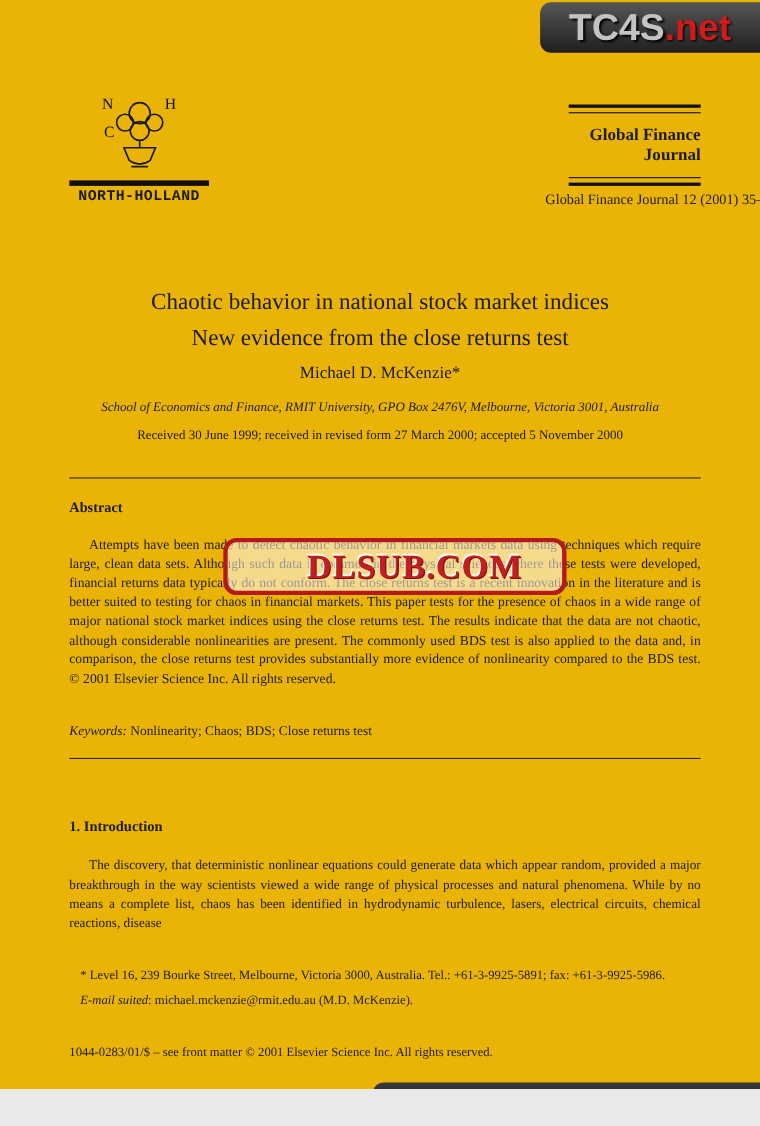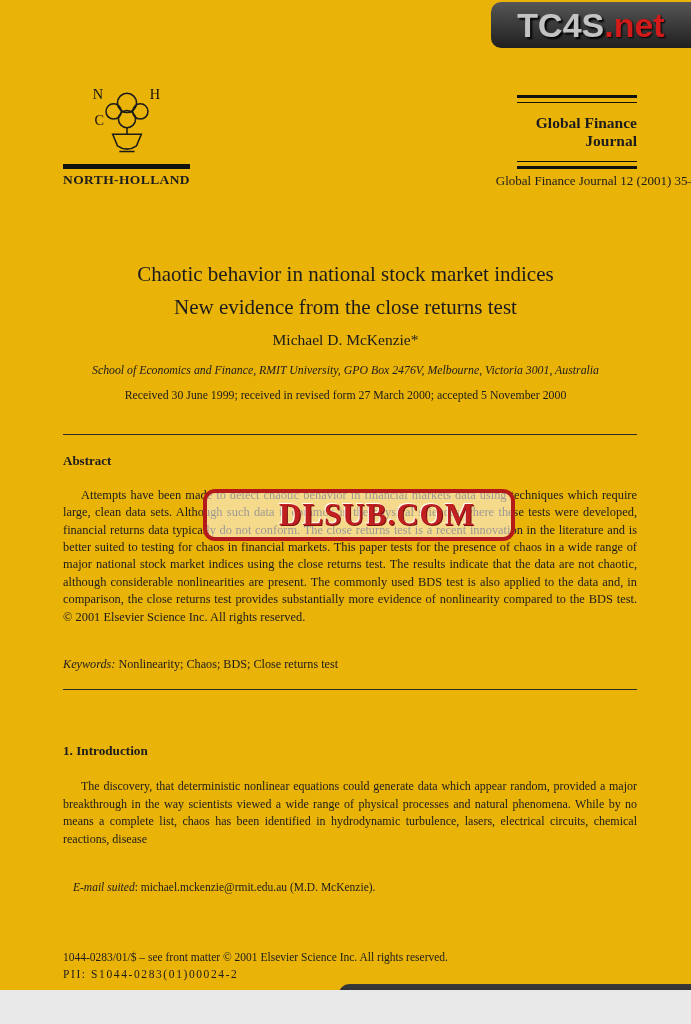--- a/index.html
+++ b/index.html
@@ -34,22 +34,22 @@
     display:flex;align-items:center;justify-content:center;
     font-family:"Liberation Sans", sans-serif;font-weight:bold;font-size:27px;
     color:#d31d1d;
     text-shadow:1px 0 0 #eda52f,-1px 0 0 #eda52f,0 1px 0 #eda52f,0 -1px 0 #eda52f,2px 2px 3px #000;
   }
   
   .logo-block{position:absolute;left:63px;top:80px;width:127px;text-align:center;}
   .logo-art{display:block;margin:0 auto 2px;}
   .publisher-bar{height:5px;background:#111;margin-bottom:3px;}
   .publisher-name{
-    font-family:Liberation Serif, serif;font-weight:bold;
-    font-size:13.5px;letter-spacing:0.4px;text-align:right;white-space:nowrap;
+    font-family:Liberation Mono, monospace;font-weight:bold;
+    font-size:13.5px;letter-spacing:0.4px;text-align:center;white-space:nowrap;
   }
   .citation{position:absolute;top:173px;left:0;width:100%;text-align:right;font-size:13px;padding-left:16px;}
   .journal-block{position:absolute;top:95px;right:54px;width:120px;}
   .rule-thick{height:3px;background:#111;}
   .rule-thin{height:1px;background:#111;}
   .journal-block .rt-top{margin-bottom:4px;}
   .journal-name{text-align:right;font-weight:bold;font-size:15.5px;line-height:1.18;margin:11px 0 10px;}
   .journal-block .rt-bot{margin-top:4px;}
   
   .title{position:absolute;top:258px;left:0;width:100%;text-align:center;font-size:21px;line-height:1.55;}
@@ -145,25 +145,25 @@
     <span class="it">Keywords:</span>
     <span>Nonlinearity; Chaos; BDS; Close returns test</span>
   </div>
 
   <div class="divider div2"></div>
 
   <div class="intro-head">1. Introduction</div>
   <p class="intro-body">The discovery, that deterministic nonlinear equations could generate data which appear random, provided a major breakthrough in the way scientists viewed a wide range of physical processes and natural phenomena. While by no means a complete list, chaos has been identified in hydrodynamic turbulence, lasers, electrical circuits, chemical reactions, disease</p>
 
   <div class="footnote">
+    <p>* Level 16, 239 Bourke Street, Melbourne, Victoria 3000, Australia. Tel.: +61-3-9925-5891; fax: +61-3-9925-5986.</p>
     <p><span class="it">E-mail suited</span><span>: michael.mckenzie@rmit.edu.au (M.D. McKenzie).</span></p>
   </div>
 
   <div class="footer">
     <div>1044-0283/01/$ – see front matter © 2001 Elsevier Science Inc. All rights reserved.</div>
-    <div class="pii">PII: S1044-0283(01)00024-2</div>
   </div>
 
   <div class="wm-traders">
     <span>TradersXtreme.com</span>
   </div>
 
 </div>
 
 </body></html>

